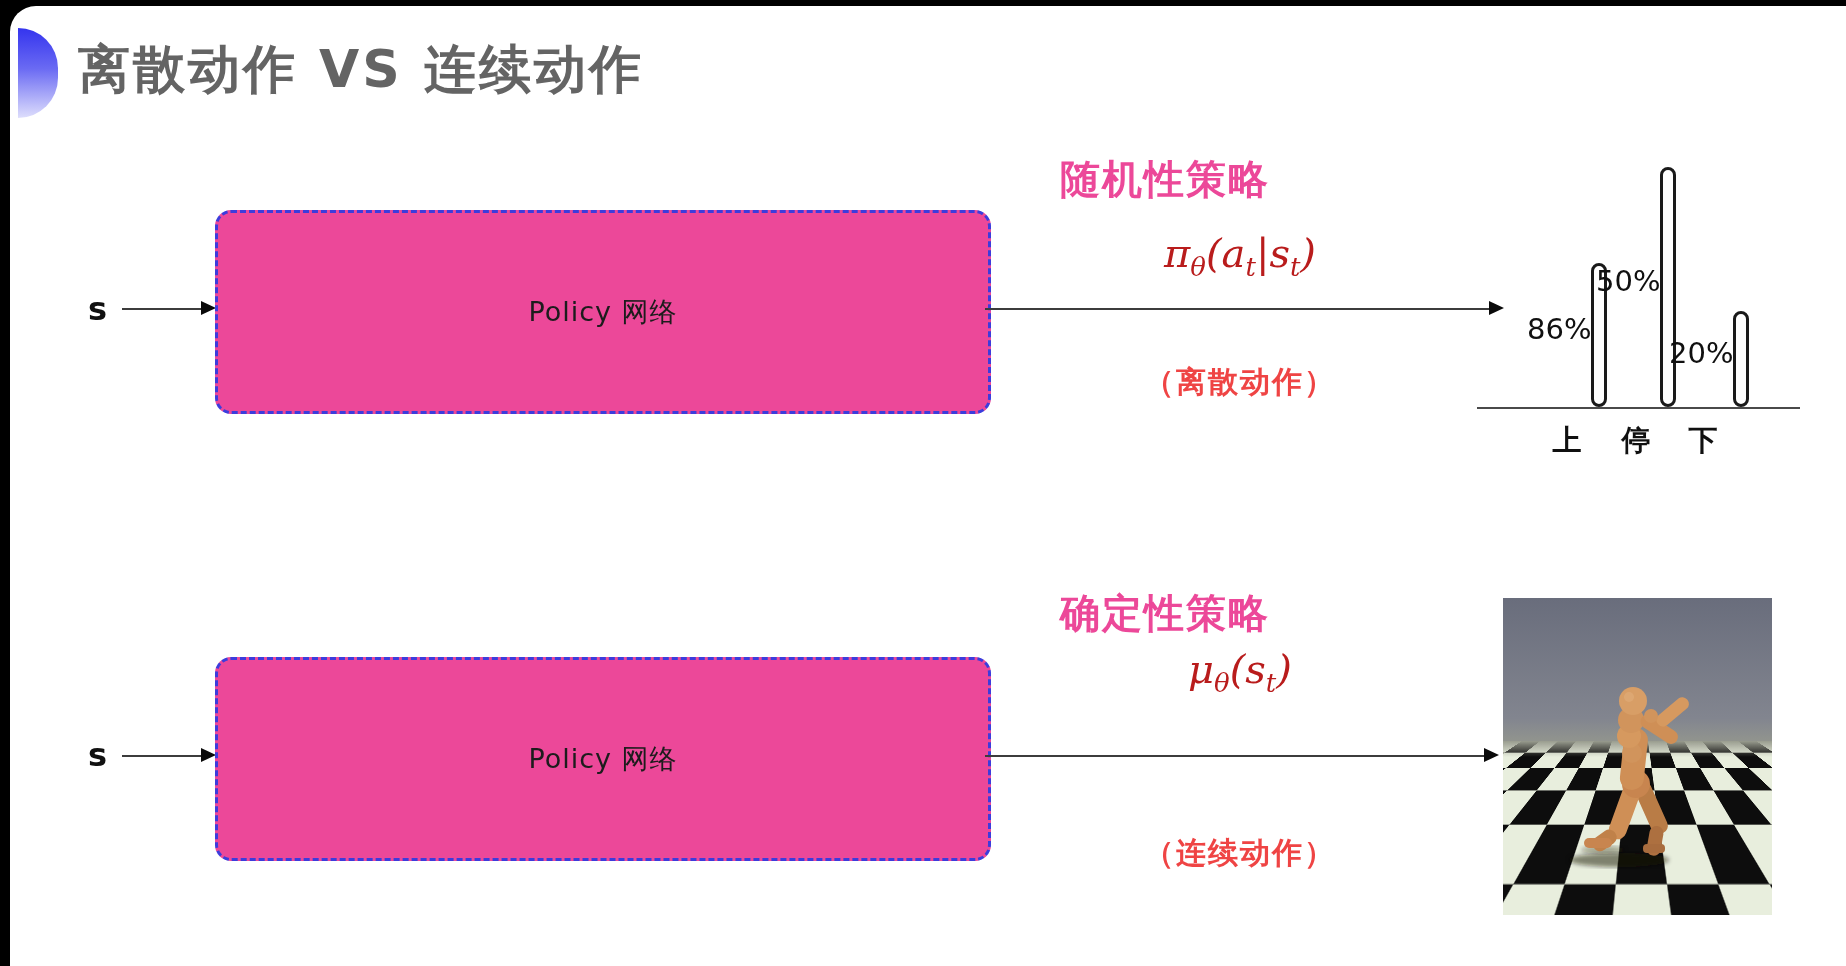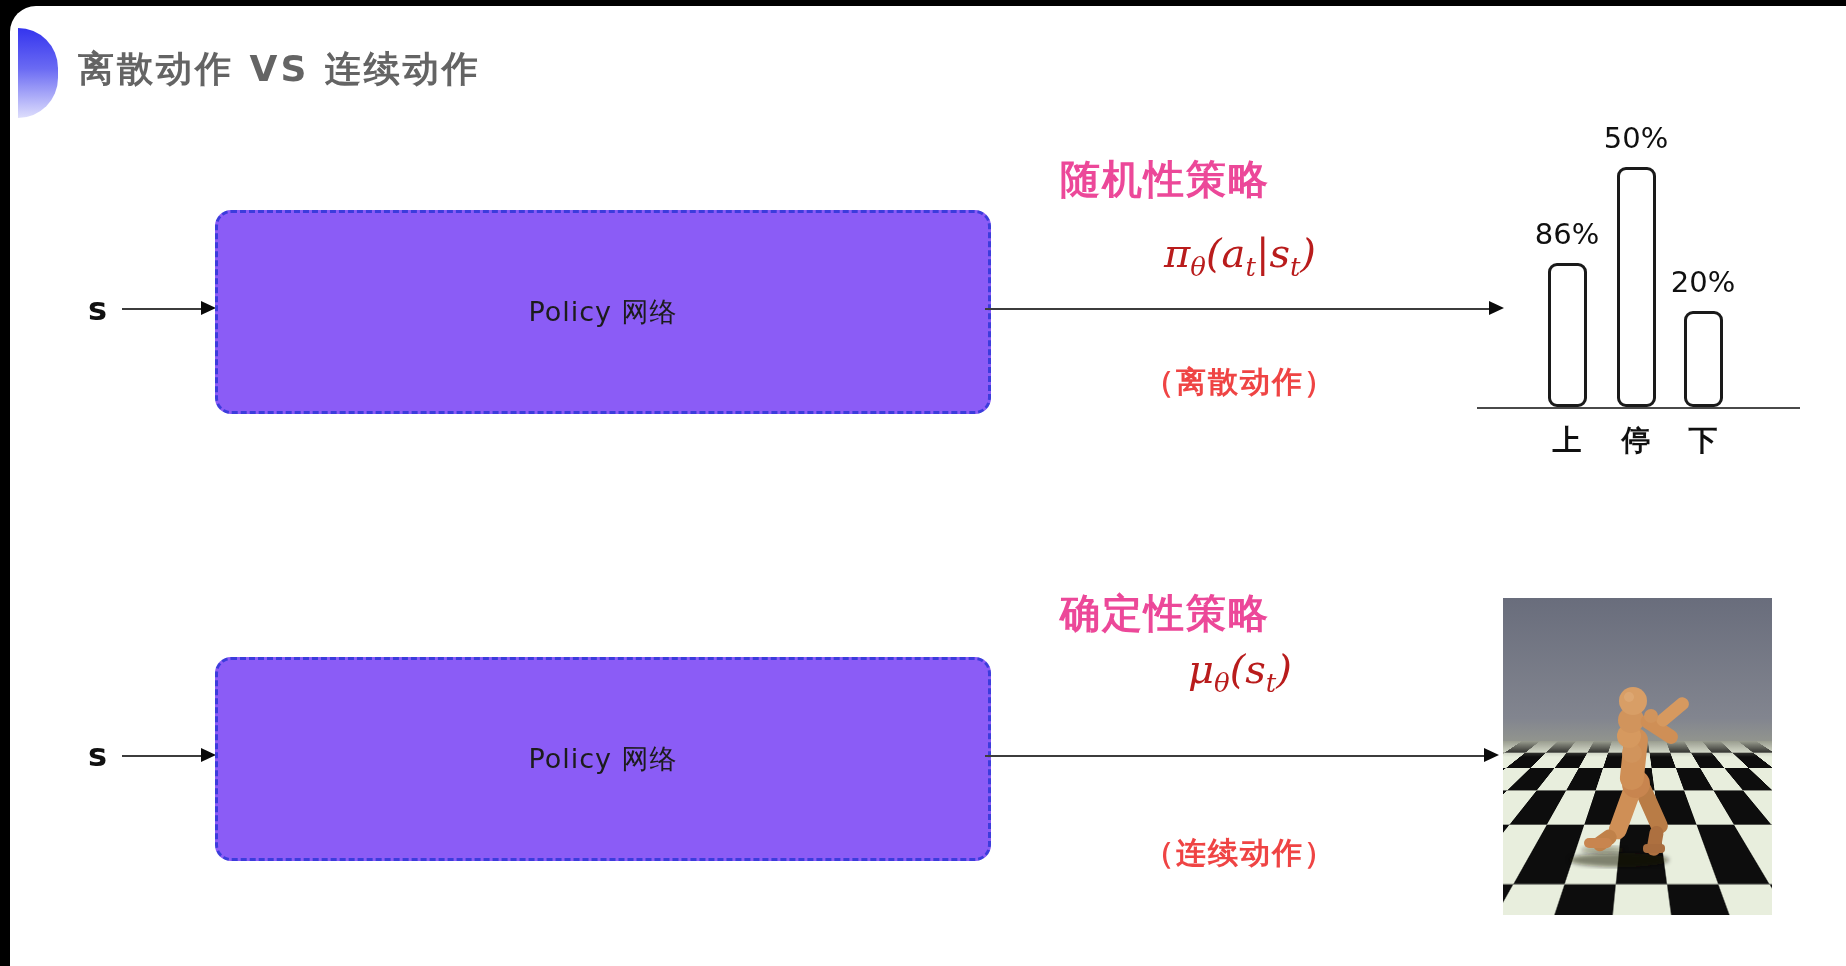--- a/index.html
+++ b/index.html
@@ -1,37 +1,37 @@
 <!DOCTYPE html>
 <html><head>
 <meta charset="utf-8">
 <style>
   html,body{margin:0;padding:0;overflow:hidden;background:#000;}
   body{width:1846px;height:966px;position:relative;font-family:"DejaVu Sans","Liberation Sans",sans-serif;}
   .slide{position:absolute;left:10px;top:6px;width:1836px;height:960px;background:#ffffff;border-top-left-radius:26px;}
 
   
   .crescent{position:absolute;left:8px;top:22px;width:40px;height:90px;border-radius:0 45px 45px 0;background:linear-gradient(180deg,#3434ee 0%,#6a6af3 45%,#dedefc 100%);}
-  .page-title{position:absolute;left:68px;top:30px;font-size:36px;line-height:66px;font-weight:600;color:#646464;letter-spacing:3px;white-space:nowrap;}
+  .page-title{position:absolute;left:68px;top:30px;font-size:52px;line-height:66px;font-weight:600;color:#646464;letter-spacing:3px;white-space:nowrap;}
 
   
   .state-label{position:absolute;font-size:32px;font-weight:600;color:#111;}
   .arrow{position:absolute;height:2px;background:#3c3c3c;}
   .arrow::after{content:"";position:absolute;right:-14px;top:-7px;width:0;height:0;border-left:15px solid #0a0a0a;border-top:7px solid transparent;border-bottom:7px solid transparent;}
-  .policy-box{position:absolute;width:770px;height:198px;border:3px dashed #3c3cdc;border-radius:16px;display:flex;align-items:center;justify-content:center;background:#8b5cf6;}
+  .policy-box{position:absolute;width:770px;height:198px;border:3px dashed #3c3cdc;border-radius:16px;display:flex;align-items:center;justify-content:center;background:#ec4899;}
   .policy-box .box-label{font-size:27px;color:#1c1c1c;letter-spacing:1px;}
   .policy-title{position:absolute;width:360px;text-align:left;font-size:40px;font-weight:600;color:#ec4899;letter-spacing:2px;font-family:Liberation Serif, serif;}
   .formula{position:absolute;width:360px;text-align:center;font-family:"DejaVu Serif","Liberation Serif",serif;font-style:italic;font-size:40px;color:#b91c1c;}
   .formula .sub{font-size:26px;vertical-align:-9px;}
   .action-note{position:absolute;width:360px;text-align:center;font-size:30px;font-weight:600;color:#ef4444;letter-spacing:2px;}
 
   
   .bar-chart{position:absolute;left:1467px;top:100px;width:323px;height:303px;}
   .axis-line{position:absolute;left:0;bottom:0;width:323px;height:2px;background:#4a4a4a;}
-  .bar-slot{position:absolute;bottom:2px;width:80px;display:flex;flex-direction:column;align-items:center;justify-content:flex-end;}
+  .bar-slot{position:absolute;bottom:2px;width:80px;display:flex;flex-direction:row;align-items:center;justify-content:flex-end;}
   .bar-value{font-size:29px;color:#101010;font-weight:500;margin-bottom:12px;}
   .bar{width:39px;background:#ffffff;border:3px solid #1a1a1a;border-radius:9px;box-sizing:border-box;}
   .bar-cat{position:absolute;top:calc(100% + 12px);width:60px;text-align:center;font-size:29px;font-weight:600;color:#101010;}
 
   
   .sim{position:absolute;left:1493px;top:592px;width:269px;height:317px;overflow:hidden;background:linear-gradient(180deg,#696d7c 0%,#82858f 38%,#91948e 45%);}
   .sim .floor{position:absolute;left:-80%;width:260%;top:45%;height:130%;background:repeating-conic-gradient(#0d0d0d 0% 25%,#e8eedd 0% 50%);background-size:36px 36px;transform:perspective(115px) rotateX(56deg);transform-origin:50% 0;}
   .sim .haze{position:absolute;left:0;right:0;top:45%;height:16px;background:linear-gradient(180deg,#999c8f 0%,rgba(153,156,143,0) 100%);}
   .sim .glare{position:absolute;left:8%;bottom:2%;width:45%;height:20%;background:radial-gradient(ellipse at center,rgba(255,249,214,0.55) 0%,rgba(255,249,214,0) 70%);}
   .sim svg{position:absolute;left:0;top:0;}
@@ -60,21 +60,21 @@
 
     <div class="bar-chart">
       <div class="bar-slot" style="left:50px;">
         <div class="bar-value">86%</div>
         <div class="bar" style="height: 144px;"></div>
       </div>
       <div class="bar-slot" style="left:119px;">
         <div class="bar-value">50%</div>
         <div class="bar" style="height: 240px;"></div>
       </div>
-      <div class="bar-slot" style="left:186px;">
+      <div class="bar-slot" style="left:192px;">
         <div class="bar-value">20%</div>
         <div class="bar" style="height: 96px;"></div>
       </div>
       <div class="axis-line"></div>
       <div class="bar-cat" style="left:60px;">上</div>
       <div class="bar-cat" style="left:129px;">停</div>
       <div class="bar-cat" style="left:196px;">下</div>
     </div>
   </div>
 

